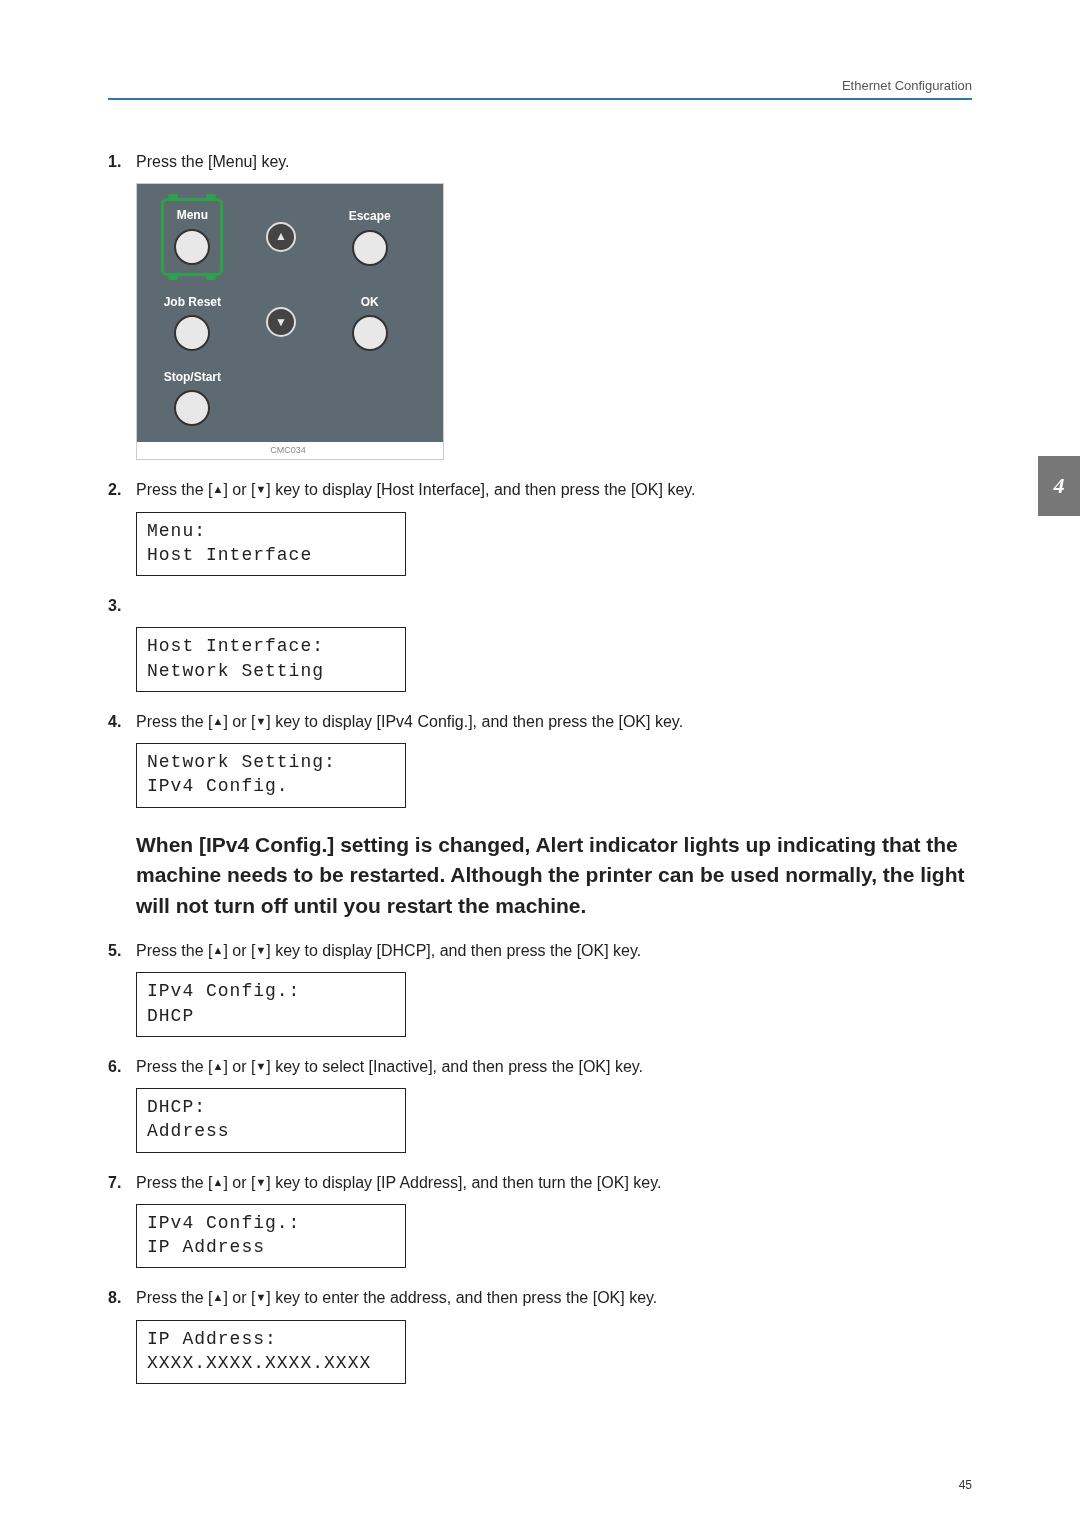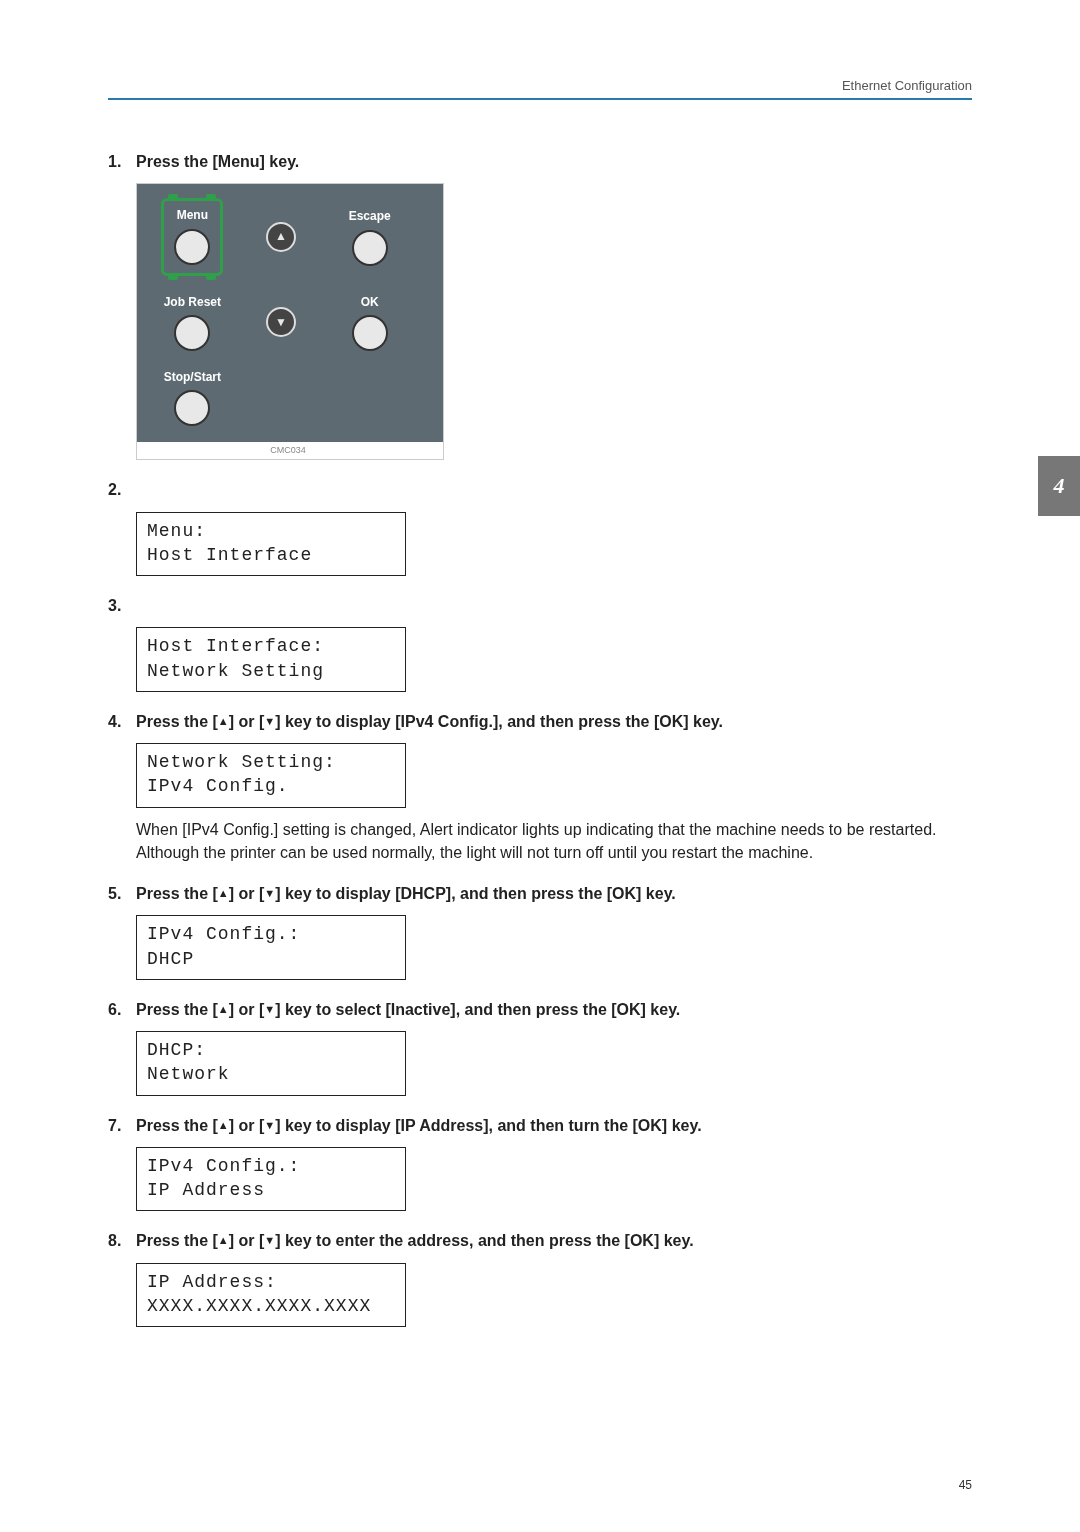--- a/index.html
+++ b/index.html
@@ -5,36 +5,36 @@
   * { box-sizing: border-box; margin: 0; padding: 0; }
   html, body { width: 1080px; height: 1532px; background: #fff; font-family: Arial, Helvetica, sans-serif; color: #222; }
   .page { position: relative; width: 1080px; height: 1532px; padding: 80px 108px 50px 108px; }
   .header-line { position: absolute; top: 98px; left: 108px; right: 108px; border-top: 2px solid #2a7ab0; }
   .header-text { position: absolute; top: 78px; right: 108px; font-size: 13px; color: #555; }
   .content { margin-top: 70px; font-size: 16px; line-height: 1.45; }
   ol { list-style: none; }
   li.step { margin-bottom: 18px; }
   li.step > .step-row { display: flex; align-items: baseline; }
   .step-num { display: inline-block; min-width: 28px; font-weight: bold; font-size: 16px; }
-  .step-text { font-weight: bold; font-size: 16px; }
+  .step-text { font-weight: normal; font-size: 16px; }
   .tri { font-size: 11px; vertical-align: 2px; }
   .indented-block { margin-left: 28px; margin-top: 10px; }
   .panel-fig { width: 308px; border: 1px solid #ccc; position: relative; }
   .panel-body { background: #5e6a71; padding: 14px 36px 16px 18px; display: grid; grid-template-columns: 1fr 1fr 1fr; row-gap: 18px; column-gap: 14px; justify-items: center; align-items: center; }
   .panel-caption { text-align: center; font-size: 9px; color: #888; padding: 2px 4px 2px 0; background: #fff; }
   .btn-stack { display: flex; flex-direction: column; align-items: center; gap: 4px; }
   .btn-label { color: #fff; font-size: 12px; font-weight: bold; }
   .btn-circle { width: 36px; height: 36px; border-radius: 50%; background: #e8e8e8; border: 2px solid #333; }
   .btn-circle.small { width: 30px; height: 30px; display: flex; align-items: center; justify-content: center; color: #e8e8e8; font-size: 12px; background: #444; border: 2px solid #ddd; }
   .menu-highlight { border: 3px solid #2fa04a; border-radius: 6px; padding: 6px 10px 8px 10px; position: relative; }
   .menu-highlight .caps { position: absolute; width: 10px; height: 5px; background: #2fa04a; border-radius: 2px; }
   .caps.tl { top: -7px; left: 4px; } .caps.tr { top: -7px; right: 4px; }
   .caps.bl { bottom: -7px; left: 4px; } .caps.br { bottom: -7px; right: 4px; }
   .lcd { border: 1.5px solid #222; width: 270px; padding: 6px 27px 8px 10px; font-family: "Courier New", monospace; font-size: 18px; letter-spacing: 1px; line-height: 1.35; }
-  .note-text { margin-top: 10px; font-size: 16px; font-weight: normal; }
+  .note-text { margin-top: 22px; font-size: 21px; font-weight: bold; }
   .side-tab { position: absolute; right: 0; top: 456px; width: 42px; height: 60px; background: #777; color: #fff; display: flex; align-items: center; justify-content: center; font-size: 22px; font-style: italic; font-family: Georgia, serif; font-weight: bold; }
   .page-number { position: absolute; bottom: 40px; right: 108px; font-size: 12px; color: #333; text-align: center; }
 </style>
 </head>
 <body>
 
 <div class="page">
   <div class="header-text">Ethernet Configuration</div>
   <div class="header-line"></div>
 
@@ -90,20 +90,23 @@
                 <div></div>
             </div>
             <div class="panel-caption">CMC034</div>
           </div>
         </div>
       </li>
 
       <li class="step">
         <div class="step-row">
           <span class="step-num">2.</span>
+          <span class="step-text">
+            <span>Press the [</span><span class="tri">▲</span><span>] or [</span><span class="tri">▼</span><span>] key to display [Host Interface], and then press the [OK] key.</span>
+          </span>
         </div>
         <div class="indented-block">
           <div class="lcd">
             <div>Menu:</div>
             <div> Host Interface</div>
           </div>
         </div>
       </li>
 
       <li class="step">
@@ -152,21 +155,21 @@
       <li class="step">
         <div class="step-row">
           <span class="step-num">6.</span>
           <span class="step-text">
             <span>Press the [</span><span class="tri">▲</span><span>] or [</span><span class="tri">▼</span><span>] key to select [Inactive], and then press the [OK] key.</span>
           </span>
         </div>
         <div class="indented-block">
           <div class="lcd">
             <div>DHCP:</div>
-            <div> Network</div>
+            <div> Address</div>
           </div>
         </div>
       </li>
 
       <li class="step">
         <div class="step-row">
           <span class="step-num">7.</span>
           <span class="step-text">
             <span>Press the [</span><span class="tri">▲</span><span>] or [</span><span class="tri">▼</span><span>] key to display [IP Address], and then turn the [OK] key.</span>
           </span>

